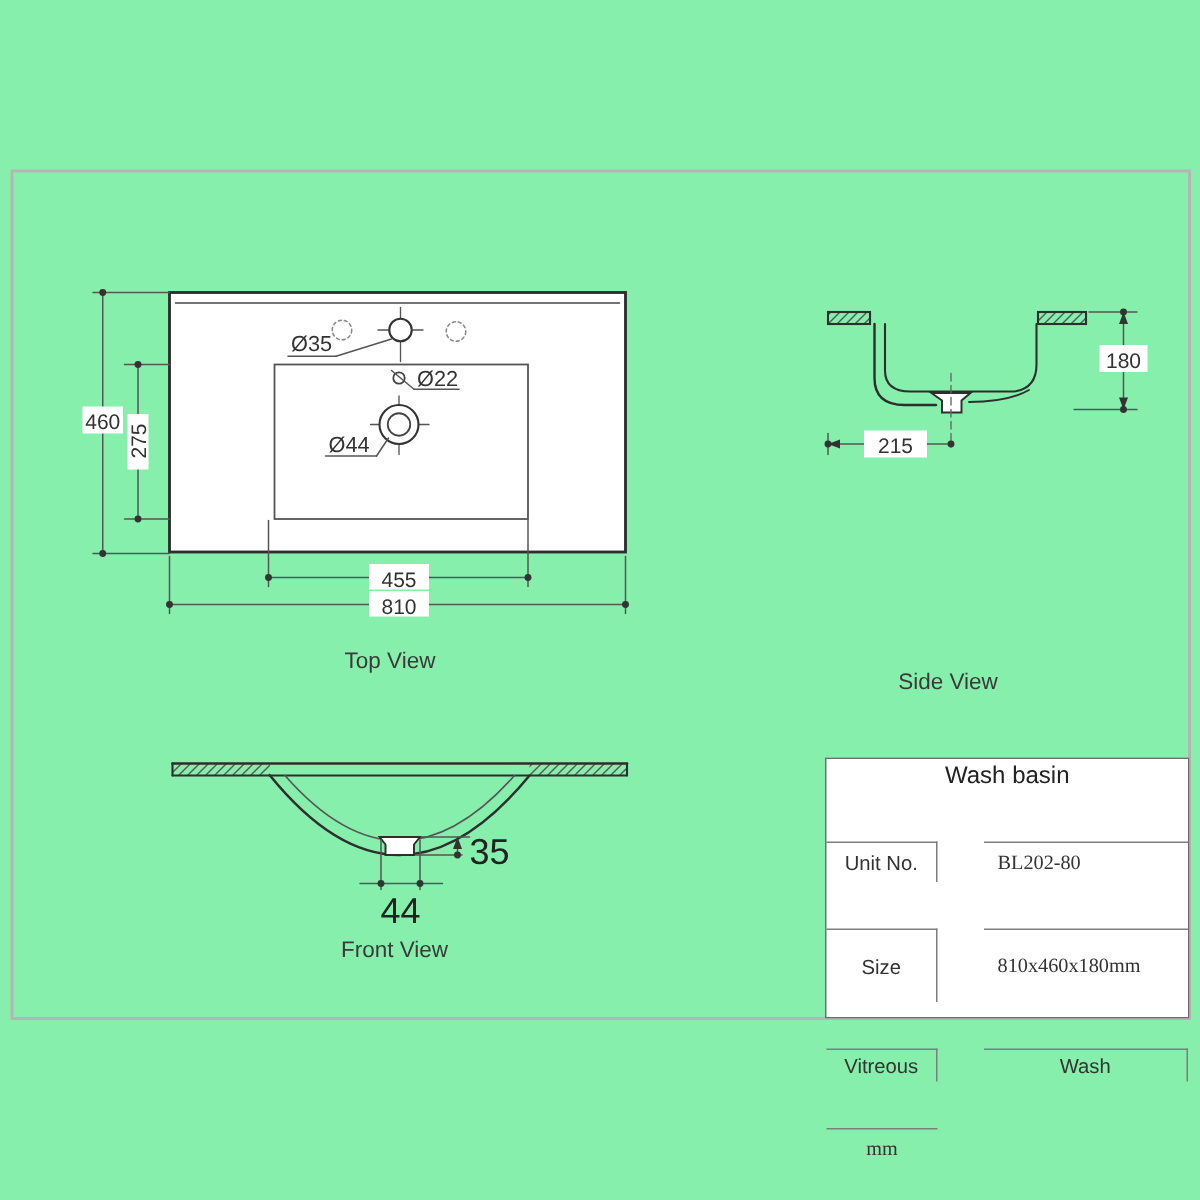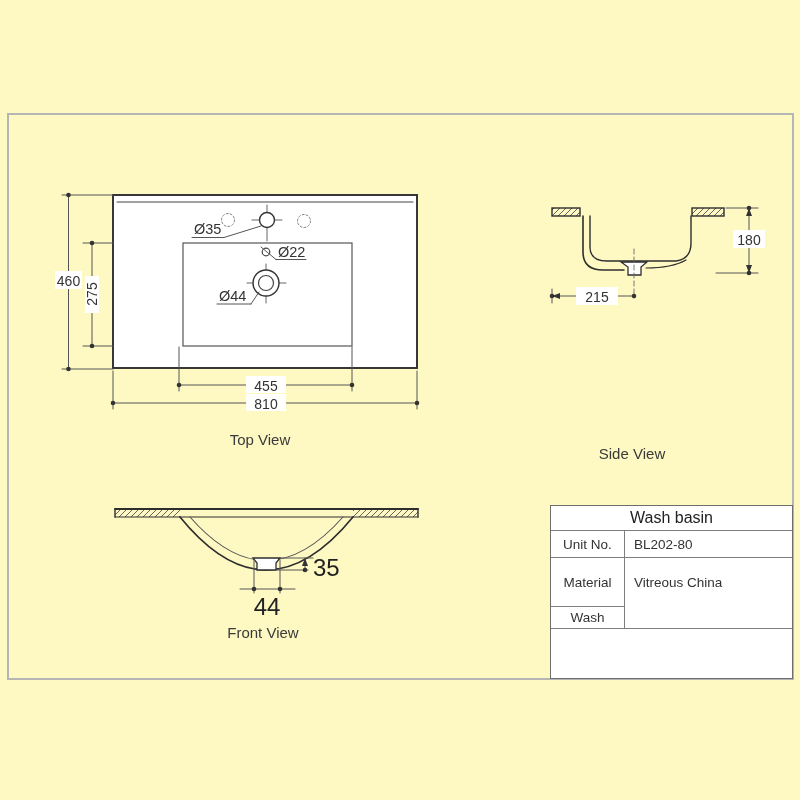--- a/index.html
+++ b/index.html
@@ -1,36 +1,36 @@
 <!DOCTYPE html>
 <html><head>
 <meta charset="utf-8">
 <style>
   html,body{margin:0;padding:0;background:#fff;}
   body{font-family:"Liberation Sans", sans-serif;}
-  #stage{position:relative;width:800px;height:800px;background:#fef9c3;overflow:hidden;}
+  #stage{position:relative;width:800px;height:800px;background:#86efac;overflow:hidden;}
   #drawing-svg{position:absolute;left:0;top:0;}
   svg text{fill:#333;}
   .dim-text{font-size:14px;}
   .hole-text{font-size:14.5px;}
   .big-dim{font-size:24px;fill:#222;}
   .view-label{font-size:15px;fill:#3a3a3a;}
 
   
   #spec-table{
     position:absolute;left:550px;top:505px;width:243px;height:174px;
     box-sizing:border-box;border:1.5px solid #6e6e6e;background:#fff;
     display:grid;grid-template-columns:74px 1fr;
     grid-template-rows:24px 27px 49px 22px 26px 1fr;
-    font-size:13.5px;color:#333;
+    font-size:13.5px;color:#333;gap:31px;
   }
   #spec-table .cell{box-sizing:border-box;display:flex;align-items:center;}
   .t-title{grid-column:1/3;justify-content:center;font-size:16px;color:#222;}
   .t-label{border-top:1.2px solid #7e7e7e;border-right:1.2px solid #7e7e7e;justify-content:center;}
-  .t-value{border-top:1.2px solid #7e7e7e;padding-left:9px;}
+  .t-value{border-top:1.2px solid #7e7e7e;padding-left:9px;font-family:Liberation Serif, serif;}
   .t-value.center{justify-content:center;padding-left:0;}
   .t-empty{grid-column:1/3;border-top:1.2px solid #7e7e7e;}
 </style>
 </head>
 <body>
 
 <div id="stage">
 
 <svg id="drawing-svg" width="800" height="800" viewBox="0 0 800 800">
   <defs>
@@ -188,22 +188,24 @@
     <text class="view-label" text-anchor="middle" x="263" y="638">Front View</text>
   </g>
 </svg>
 
   <div id="spec-table">
     <div class="cell t-title">Wash basin</div>
 
     <div class="cell t-label">Unit No.</div>
     <div class="cell t-value">BL202-80</div>
 
-
-    <div class="cell t-label">Material</div>
-    <div class="cell t-value">Vitreous China</div>
+    <div class="cell t-label">Size</div>
+    <div class="cell t-value">810x460x180mm</div>
+
+    <div class="cell t-label">Vitreous</div>
 
     <div class="cell t-label">Wash</div>
+    <div class="cell t-value center">mm</div>
 
     <div class="cell t-empty"></div>
   </div>
 
 </div>
 
 </body></html>

